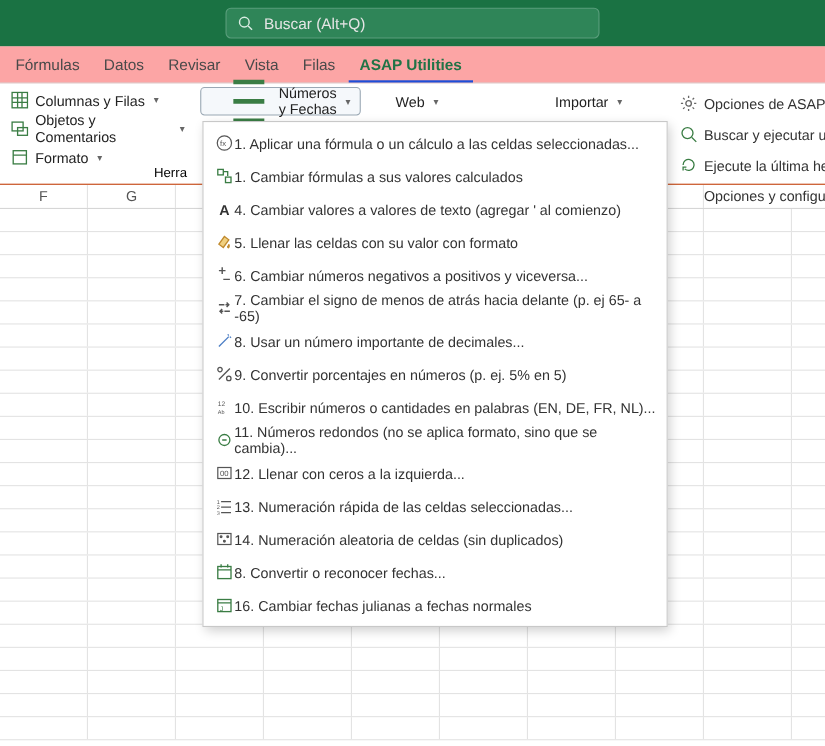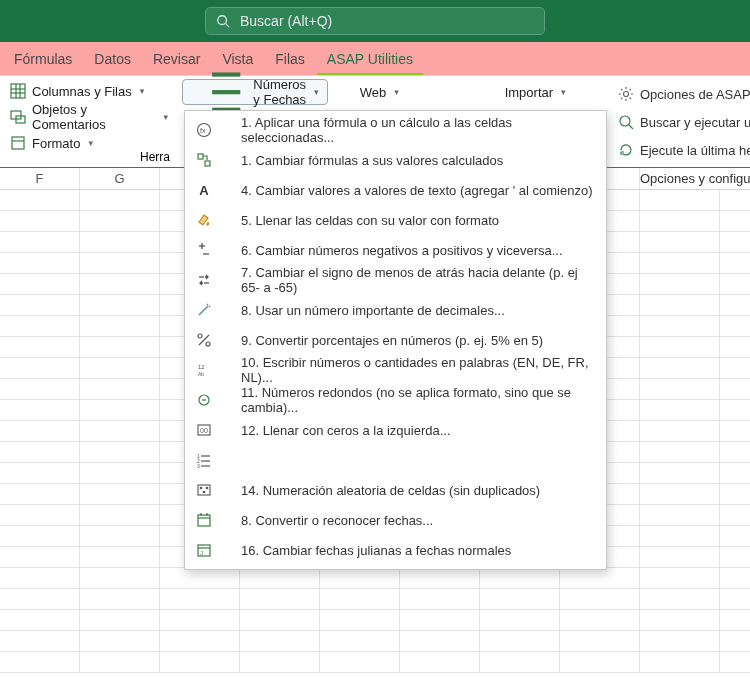--- a/index.html
+++ b/index.html
@@ -2,39 +2,39 @@
 <html><head>
 <meta charset="utf-8">
 <style>
 * { box-sizing: border-box; margin: 0; padding: 0; font-family: "Segoe UI", sans-serif; }
 body { background: #fff; width: 750px; height: 678px; overflow: hidden; user-select: none; font-size: 13px; color: #222; }
 .titlebar { height: 42px; background: #1a7243; display: flex; align-items: center; justify-content: center; position: relative; }
 .search-box { background: #2f8558; border-radius: 5px; height: 28px; min-width: 340px; display: flex; align-items: center; padding: 0 10px; color: #e5e5e5; font-size: 14px; border: 1px solid #5a9e7c; gap: 10px; }
 .search-box svg { width: 14px; height: 14px; }
 .tabs { height: 34px; display: flex; align-items: flex-end; padding: 0 4px; border-bottom: 1px solid #d6d6d6; gap: 2px; background: #fca5a5; }
 .tab { padding: 7px 10px 6px; font-size: 14px; color: #4a4a4a; cursor: pointer; border-bottom: 2px solid transparent; }
-.tab.active { border-bottom: 2px solid #84cc16; color: #217346; font-weight: 400; }
+.tab.active { border-bottom: 2px solid #1d4ed8; color: #217346; font-weight: 700; }
 .ribbon { height: 92px; background: #fff; border-bottom: 1px solid #c2410c; position: relative; display: flex; }
 .ribbon-left { width: 178px; padding: 3px 4px; display: flex; flex-direction: column; gap: 2px; }
 .ribbon-btn { height: 24px; display: flex; align-items: center; gap: 6px; padding: 0 6px; font-size: 13px; border-radius: 3px; cursor: default; }
 .ribbon-btn svg { width: 16px; height: 16px; flex-shrink: 0; }
 .caret { margin-left: 2px; font-size: 9px; color: #666; }
 .ribbon-right { flex: 1; padding: 3px 4px; display: flex; flex-direction: column; gap: 2px; position: relative; }
 .ribbon-row { display: flex; gap: 22px; align-items: center; }
 .nf-btn { height: 26px; display: flex; align-items: center; gap: 6px; padding: 12px 8px; border: 1px solid #9aa8b4; border-radius: 4px; background: #f5f8fb; }
 .rb-item { display: flex; align-items: center; gap: 6px; padding: 2px 4px; }
 .tray-label { position: absolute; bottom: 3px; left: -36px; font-size: 12px; color: #000000; }
 .grid-header { height: 22px; display: flex; background: #fff; border-bottom: 1px solid #d6d6d6; }
 .row-hdr-spacer { width: 0; }
 .col-hdr { flex: 0 0 80px; text-align: center; font-size: 13px; color: #555; border-right: 1px solid #e3e3e3; line-height: 22px; }
 .grid-body { position: relative; }
 .grid-row { height: 21px; display: flex; border-bottom: 1px solid #e3e3e3; }
 .grid-cell { flex: 0 0 80px; border-right: 1px solid #e3e3e3; }
 .dropdown { position: absolute; left: 184px; top: 110px; width: 423px; background: #fff; border: 1px solid #c8c8c8; box-shadow: 2px 4px 10px rgba(0,0,0,0.2); padding: 4px 0; z-index: 50; }
-.dd-item { height: 30px; display: flex; align-items: center; padding: 0 10px; gap: 28px; font-size: 13px; color: #333; cursor: default; }
+.dd-item { height: 30px; display: flex; align-items: center; padding: 0 10px; gap: 0; font-size: 13px; color: #333; cursor: default; }
 .dd-item.hover { background: #eaeaea; }
 .dd-icon { width: 18px; height: 18px; flex: 0 0 18px; display: flex; align-items: center; justify-content: center; color: #4a6; }
 .dd-icon svg { width: 16px; height: 16px; }
 .side-col { position: absolute; left: 618px; top: 79px; width: 132px; display: flex; flex-direction: column; gap: 4px; padding-top: 3px; }
 .side-item { display: flex; align-items: center; gap: 6px; font-size: 13px; color: #333; height: 24px; white-space: nowrap; overflow: hidden; }
 .side-item svg { width: 16px; height: 16px; flex-shrink: 0; }
 </style>
 </head>
 <body>
 
@@ -548,20 +548,21 @@
     <span class="dd-icon">
         <svg viewBox="0 0 16 16" fill="none" stroke="#555" stroke-width="1.2">
           <text x="1" y="6" font-size="5" fill="#555" stroke="none">1</text>
           <line x1="5" y1="4" x2="14" y2="4"></line>
           <text x="1" y="11" font-size="5" fill="#555" stroke="none">2</text>
           <line x1="5" y1="9" x2="14" y2="9"></line>
           <text x="1" y="16" font-size="5" fill="#555" stroke="none">3</text>
           <line x1="5" y1="14" x2="14" y2="14"></line>
         </svg>
       </span>
+    <span class="dd-label">13.  Numeración rápida de las celdas seleccionadas...</span>
   </div>
   <div class="dd-item">
     <span class="dd-icon">
         <svg viewBox="0 0 16 16" fill="none" stroke="#555" stroke-width="1.1">
           <rect x="2" y="3" width="12" height="10"></rect>
           <circle cx="5" cy="6" r="0.8" fill="#555"></circle>
           <circle cx="11" cy="6" r="0.8" fill="#555"></circle>
           <circle cx="8" cy="10" r="0.8" fill="#555"></circle>
         </svg>
       </span>

